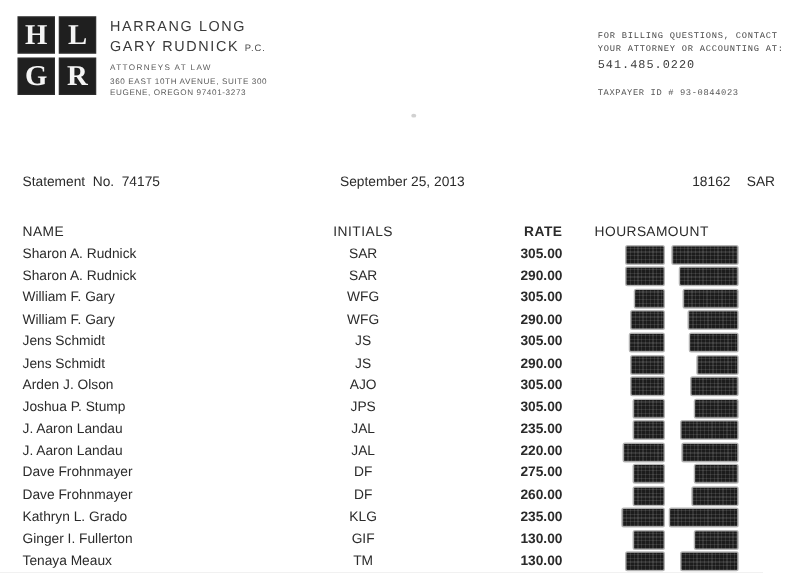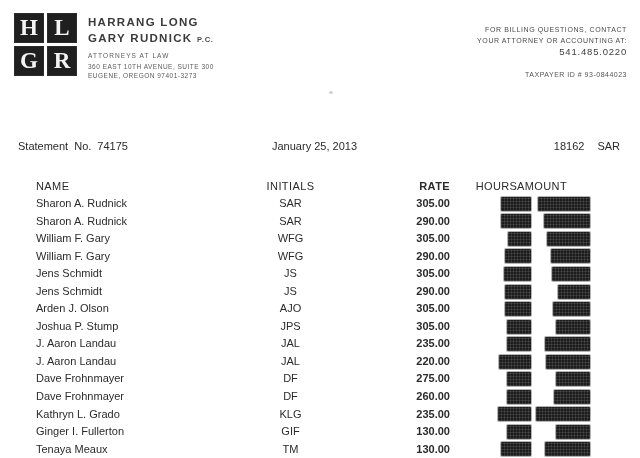--- a/index.html
+++ b/index.html
@@ -35,42 +35,41 @@
     box-shadow: inset 0 0 0 1px rgba(255,255,255,0.06);
   }
 
   .firm-block { position: absolute; left: 88px; top: 15px; }
   .firm-line {
     font-size: 11.5px;
     letter-spacing: 1.3px;
     color: #3a3a3a;
     line-height: 15.5px;
     white-space: nowrap;
-    font-weight: bold;
   }
   .firm-suffix { font-size: 7.5px; letter-spacing: 0.8px; color: #4a4a4a; margin-top: 42px; }
   .firm-tagline {
     margin-top: 5px;
     font-size: 6.5px;
     letter-spacing: 1.1px;
     color: #5a5a5a;
     white-space: nowrap;
   }
   .firm-address {
     margin-top: 4px;
     font-size: 6.5px;
     letter-spacing: 0.5px;
     color: #5a5a5a;
     line-height: 8.5px;
     white-space: nowrap;
   }
 
   .contact-block {
     position: absolute; top: 24px; right: 13px;
-    text-align: right;
+    font-family: Liberation Mono, monospace;
   }
   .contact-line {
     font-size: 7px;
     letter-spacing: 0.6px;
     color: #4a4a4a;
     line-height: 11px;
     white-space: nowrap;
   }
   .contact-phone {
     font-size: 9.5px;
@@ -97,21 +96,21 @@
   .statement-no { position: absolute; left: 18px; word-spacing: 3px; }
   .statement-date { position: absolute; left: 272px; }
   .statement-right { position: absolute; right: 20px; display: flex; gap: 13px; }
 
   
   .table-wrap { position: absolute; left: 0; top: 179px; width: 640px; }
   .t-row { position: relative; height: 17.55px; padding-left: 27px; }
   .t-head { position: relative; height: 16px; letter-spacing: 0.4px; }
   .cell { position: absolute; top: 0; font-size: 11px; line-height: 17.55px; color: #2b2b2b; white-space: nowrap; }
   .t-head .cell { line-height: 14px; }
-  .c-name     { left: 36px;  width: 220px; text-align: left; }
+  .c-name     { left: 18px;  width: 220px; text-align: left; }
   .c-initials { left: 248px; width: 85px;  text-align: center; }
   .c-rate     { left: 365px; width: 85px;  text-align: right; font-weight: bold; }
   .c-hours    { left: 466px; width: 65px;  text-align: center; }
   .c-amount   { left: 517px; width: 73px;  }
   .c-hours.blockcell, .c-amount.blockcell {
     display: flex; justify-content: flex-end; align-items: center; height: 17.55px;
   }
   .t-head .c-hours { padding-right: 4px; }
 
   .redaction {
@@ -153,21 +152,21 @@
     <div class="contact-line">FOR BILLING QUESTIONS, CONTACT</div>
     <div class="contact-line">YOUR ATTORNEY OR ACCOUNTING AT:</div>
     <div class="contact-phone">541.485.0220</div>
     <div class="taxpayer-line">TAXPAYER ID # 93-0844023</div>
   </div>
 
   <div class="scan-speck"></div>
 
   <div class="statement-row">
     <span class="statement-no">Statement No. 74175</span>
-    <span class="statement-date">January 25, 2013</span>
+    <span class="statement-date">September 25, 2013</span>
     <span class="statement-right">
       <span>18162</span>
       <span>SAR</span>
     </span>
   </div>
 
   <div class="table-wrap">
     <div class="t-head">
       <span class="cell c-name">NAME</span>
       <span class="cell c-initials">INITIALS</span>

